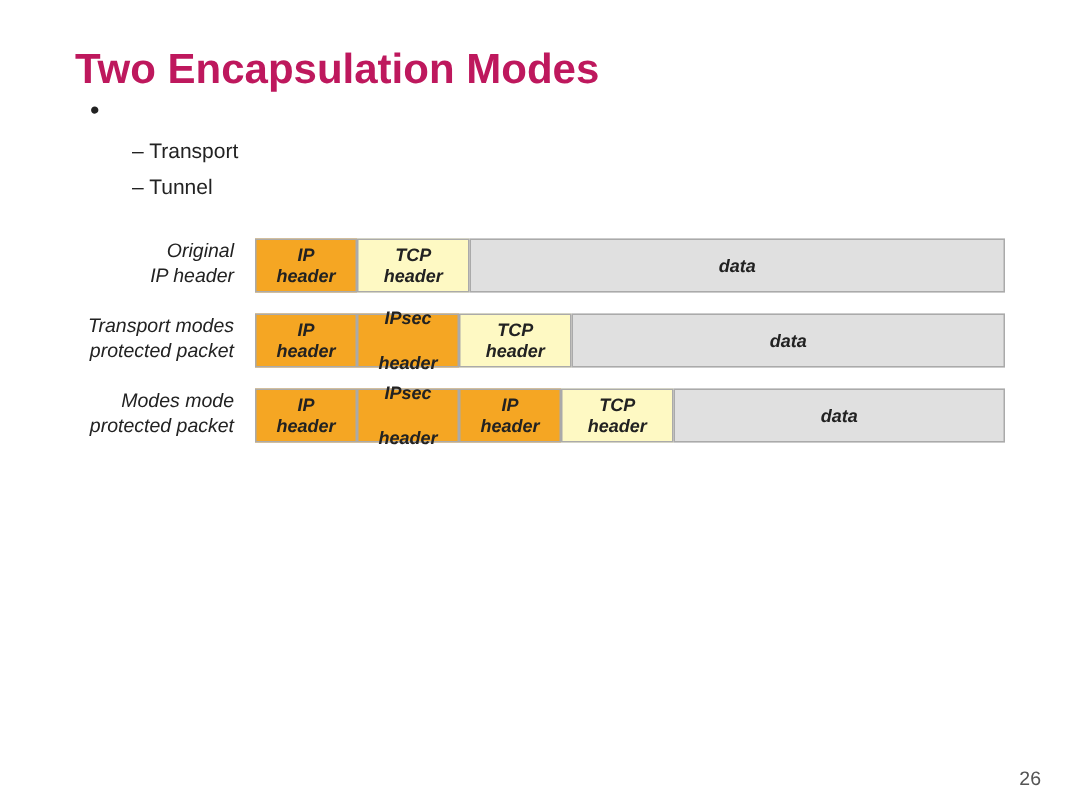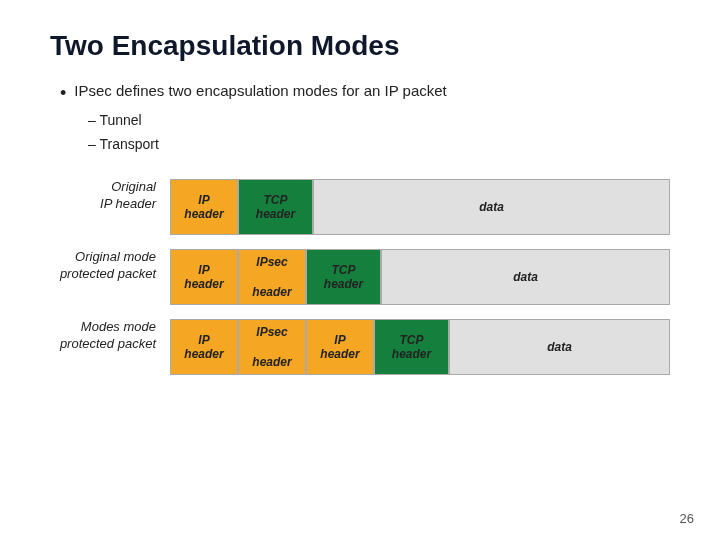--- a/index.html
+++ b/index.html
@@ -13,22 +13,21 @@
     }
     .slide {
       width: 720px;
       height: 540px;
       padding: 30px 50px 20px 50px;
       position: relative;
     }
     .title {
       font-size: 28px;
       font-weight: bold;
-      color: #0f172a;
-      margin-bottom: 20px;
+      color: #be185d;
     }
     .bullet-list {
       margin-left: 10px;
       margin-bottom: 22px;
     }
     .bullet-main {
       font-size: 15px;
       color: #222;
       display: flex;
       align-items: flex-start;
@@ -68,21 +67,21 @@
       width: 120px;
       text-align: right;
       font-size: 13px;
       color: #222;
       padding-right: 14px;
       line-height: 1.3;
     }
     .packet {
       display: flex;
       align-items: stretch;
-      height: 56px;
+      height: 36px;
       flex: 1;
     }
     .cell {
       display: flex;
       flex-direction: column;
       align-items: center;
       justify-content: center;
       font-size: 12px;
       font-weight: bold;
       color: #222;
@@ -94,21 +93,21 @@
       width: 68px;
       min-width: 68px;
     }
     .cell-ipsec {
       background: #f5a623;
       width: 68px;
       min-width: 68px;
       gap: 16px;
     }
     .cell-tcp {
-      background: #15803d;
+      background: #fef9c3;
       width: 75px;
       min-width: 75px;
     }
     .cell-data {
       background: #e0e0e0;
       flex: 1;
     }
 
     .page-number {
       position: absolute;
@@ -120,25 +119,24 @@
   </style>
 </head>
 <body>
 
 <div class="slide">
   <div class="title">Two Encapsulation Modes</div>
 
   <div class="bullet-list">
     <div class="bullet-main">
       <span class="bullet-dot">•</span>
-      <span>IPsec defines two encapsulation modes for an IP packet</span>
     </div>
     <div class="sub-bullets">
+      <div class="sub-bullet">Transport</div>
       <div class="sub-bullet">Tunnel</div>
-      <div class="sub-bullet">Transport</div>
     </div>
   </div>
 
   <div class="diagrams">
 
     <div class="diagram-row">
       <div class="diagram-label">
         <span>Original</span><br>
         <span>IP header</span>
       </div>
@@ -152,21 +150,21 @@
           <span>header</span>
         </div>
         <div class="cell cell-data">
           <span>data</span>
         </div>
       </div>
     </div>
 
     <div class="diagram-row">
       <div class="diagram-label">
-        <span>Original mode</span><br>
+        <span>Transport modes</span><br>
         <span>protected packet</span>
       </div>
       <div class="packet">
         <div class="cell cell-ip">
           <span>IP</span>
           <span>header</span>
         </div>
         <div class="cell cell-ipsec">
           <span>IPsec</span>
           <span>header</span>

